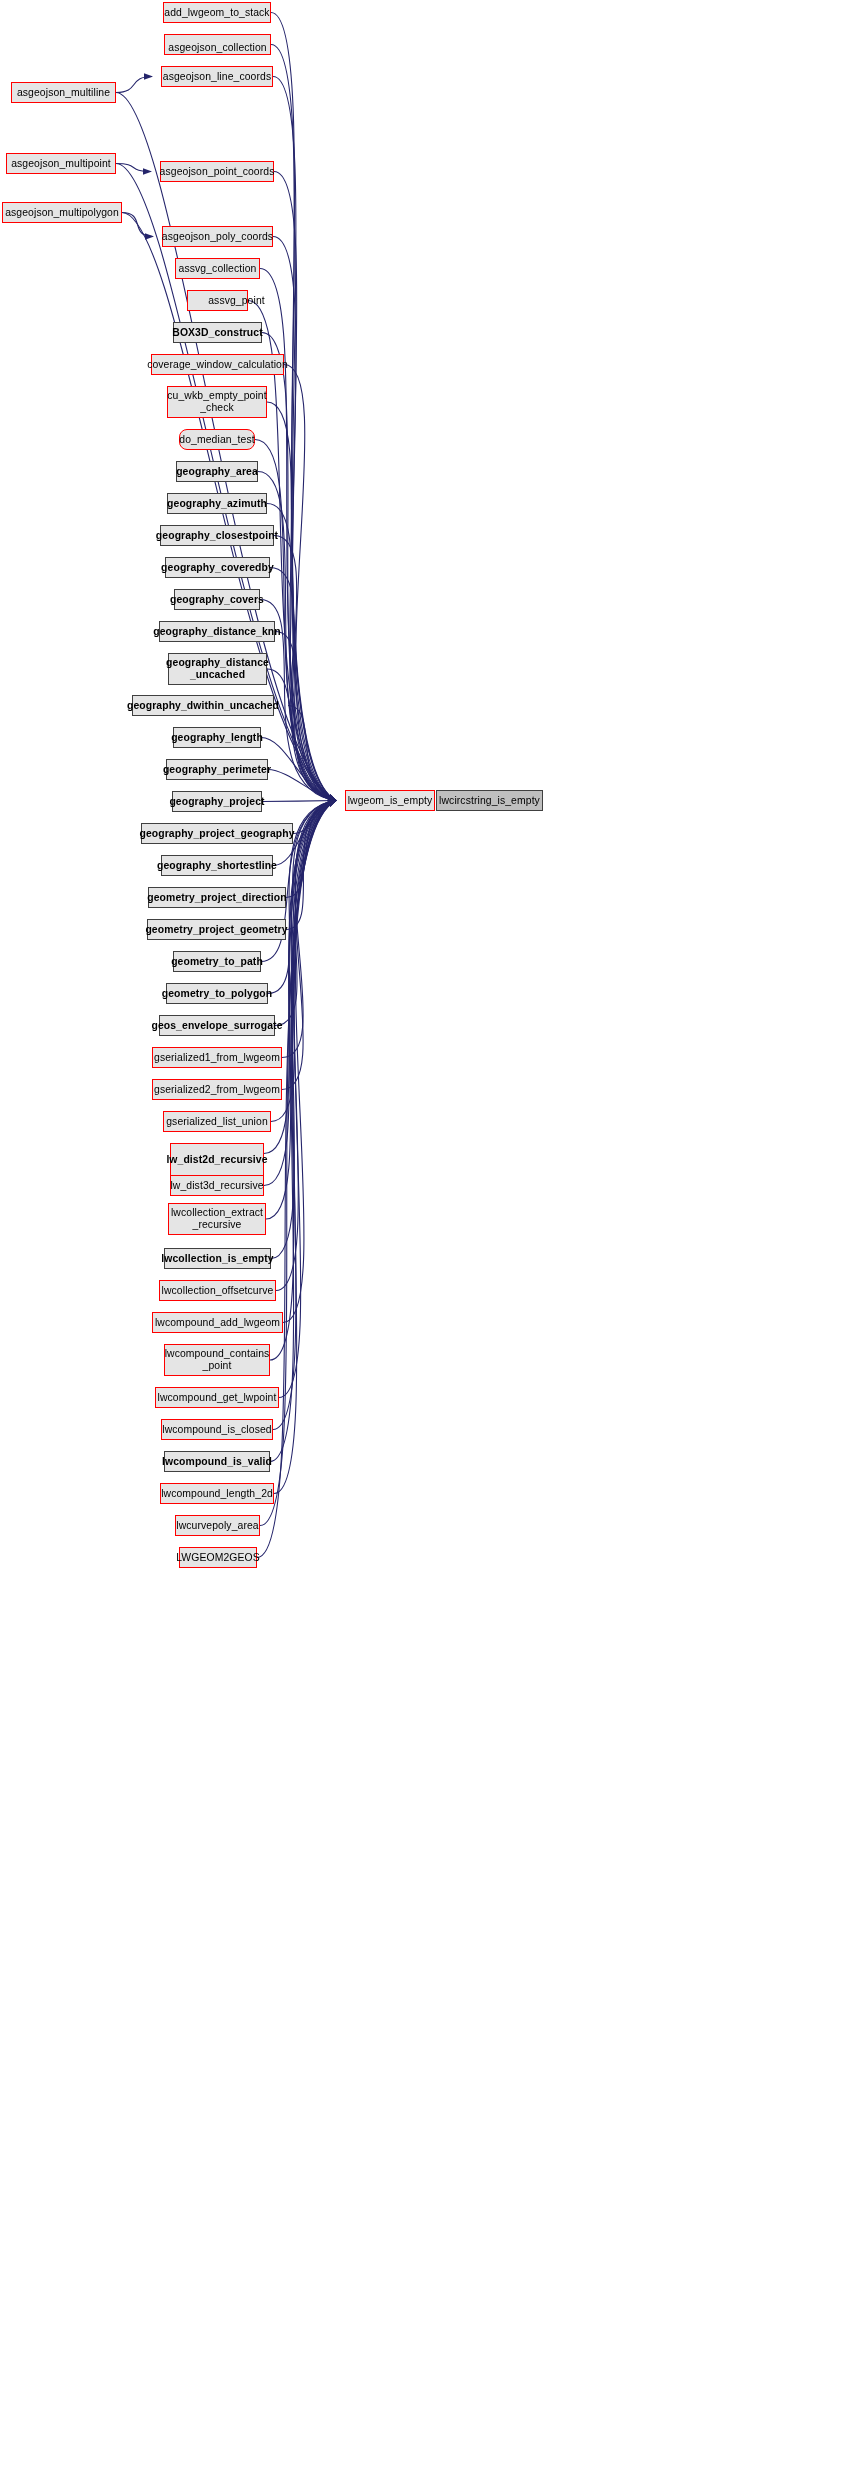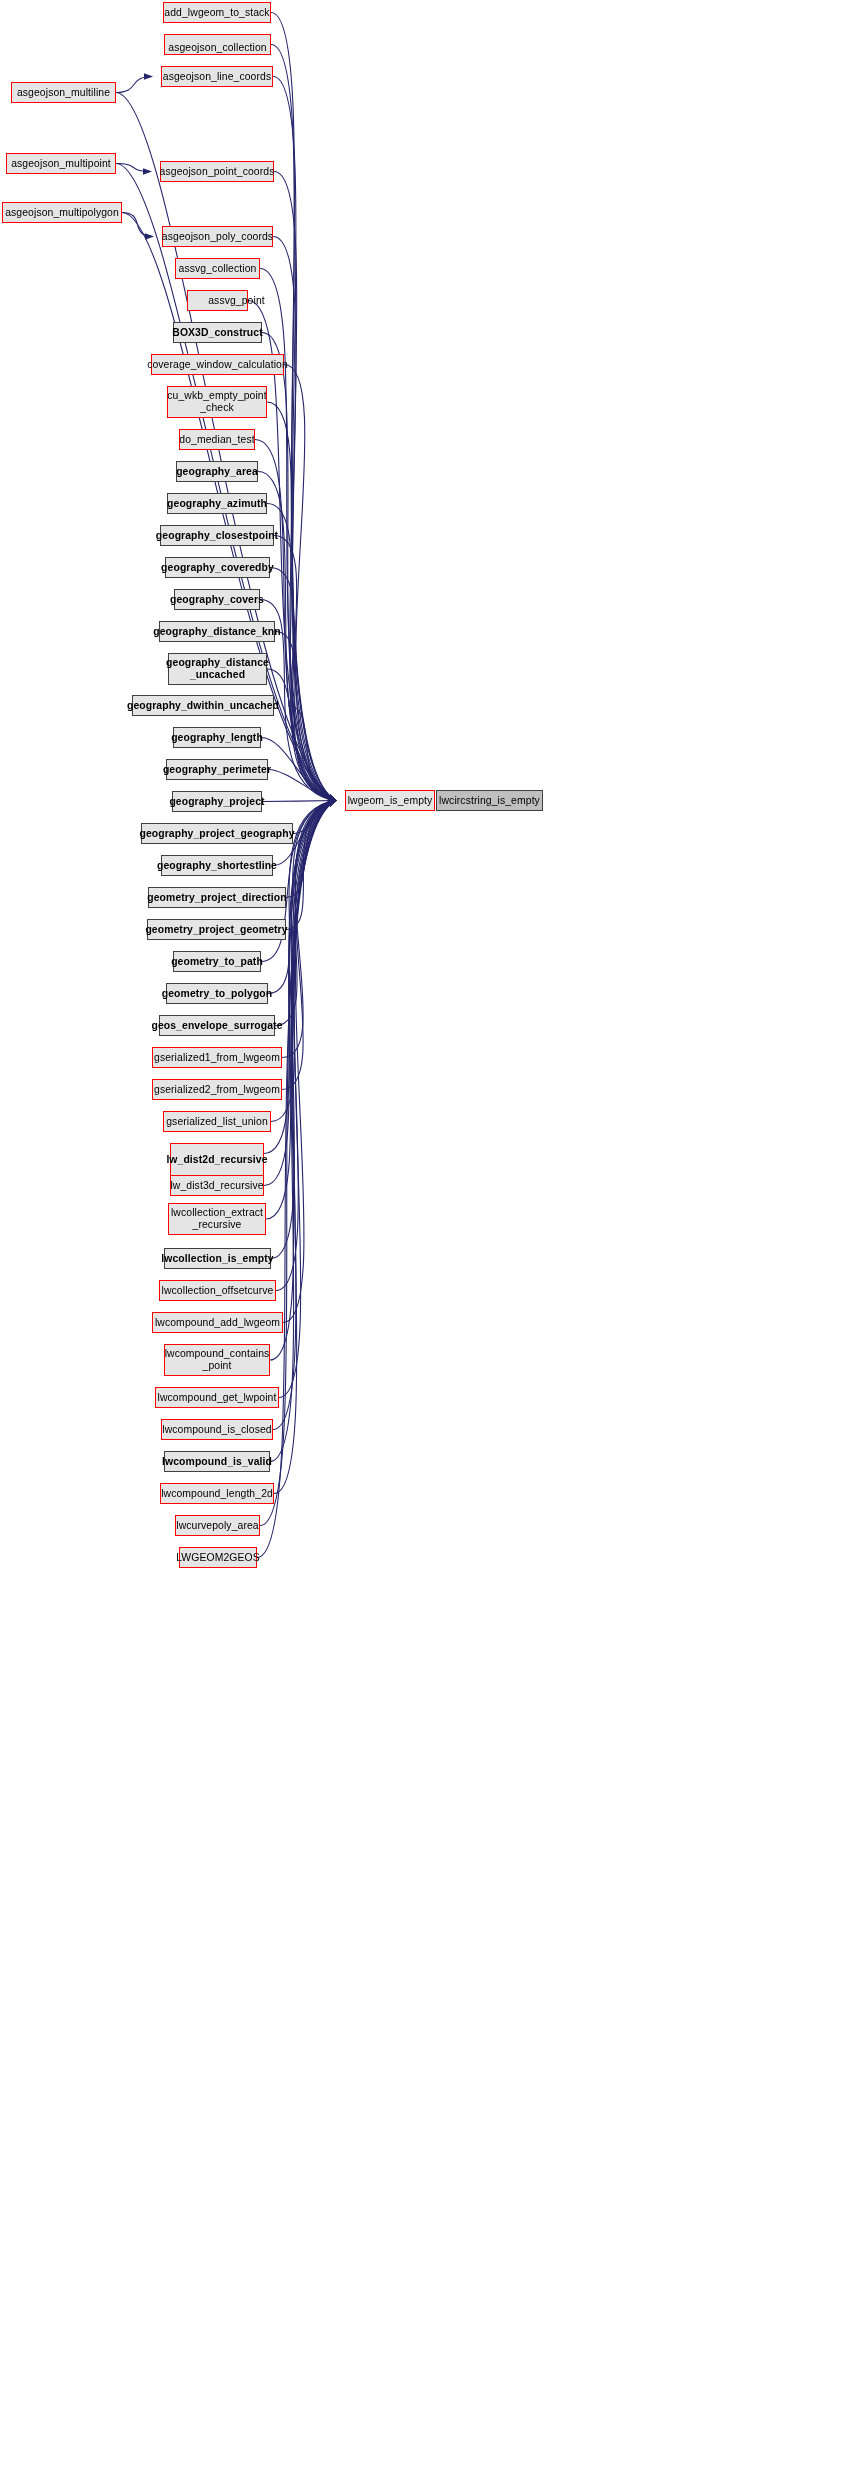--- a/index.html
+++ b/index.html
@@ -128,21 +128,21 @@
     <div class="node" style="left: 6px; top: 153px; width: 110px; height: 21px;"><span class="lbl">asgeojson_multipoint</span></div>
     <div class="node" style="left: 160px; top: 161px; width: 114px; height: 21px;"><span class="lbl">asgeojson_point_coords</span></div>
     <div class="node" style="left: 2px; top: 202px; width: 120px; height: 21px;"><span class="lbl">asgeojson_multipolygon</span></div>
     <div class="node" style="left: 162px; top: 226px; width: 111px; height: 21px;"><span class="lbl">asgeojson_poly_coords</span></div>
     <div class="node" style="left: 175px; top: 258px; width: 85px; height: 21px;"><span class="lbl">assvg_collection</span></div>
     <div class="node" style="left: 187px; top: 290px; width: 61px; height: 21px; padding-left: 38px;"><span class="lbl">assvg_point</span></div>
     <div class="node black" style="left: 173px; top: 322px; width: 89px; height: 21px;"><span class="lbl">BOX3D_construct</span></div>
     <div class="node" style="left: 151px; top: 354px; width: 133px; height: 21px;"><span class="lbl">coverage_window_calculation</span></div>
     <div class="node" style="left: 167px; top: 386px; width: 100px; height: 32px;"><span class="lbl">cu_wkb_empty_point
 _check</span></div>
-    <div class="node" style="left: 179px; top: 429px; width: 76px; height: 21px;"><span class="lbl">do_median_test</span></div>
+    <div class="node" style="left: 179px; top: 429px; width: 76px; height: 21px; border-radius: 8px;"><span class="lbl">do_median_test</span></div>
     <div class="node black" style="left: 176px; top: 461px; width: 82px; height: 21px;"><span class="lbl">geography_area</span></div>
     <div class="node black" style="left: 167px; top: 493px; width: 100px; height: 21px;"><span class="lbl">geography_azimuth</span></div>
     <div class="node black" style="left: 160px; top: 525px; width: 114px; height: 21px;"><span class="lbl">geography_closestpoint</span></div>
     <div class="node black" style="left: 165px; top: 557px; width: 105px; height: 21px;"><span class="lbl">geography_coveredby</span></div>
     <div class="node black" style="left: 174px; top: 589px; width: 86px; height: 21px;"><span class="lbl">geography_covers</span></div>
     <div class="node black" style="left: 159px; top: 621px; width: 116px; height: 21px;"><span class="lbl">geography_distance_knn</span></div>
     <div class="node black" style="left: 168px; top: 653px; width: 99px; height: 32px;"><span class="lbl">geography_distance
 _uncached</span></div>
     <div class="node black" style="left: 132px; top: 695px; width: 142px; height: 21px;"><span class="lbl">geography_dwithin_uncached</span></div>
     <div class="node black" style="left: 173px; top: 727px; width: 88px; height: 21px;"><span class="lbl">geography_length</span></div>

